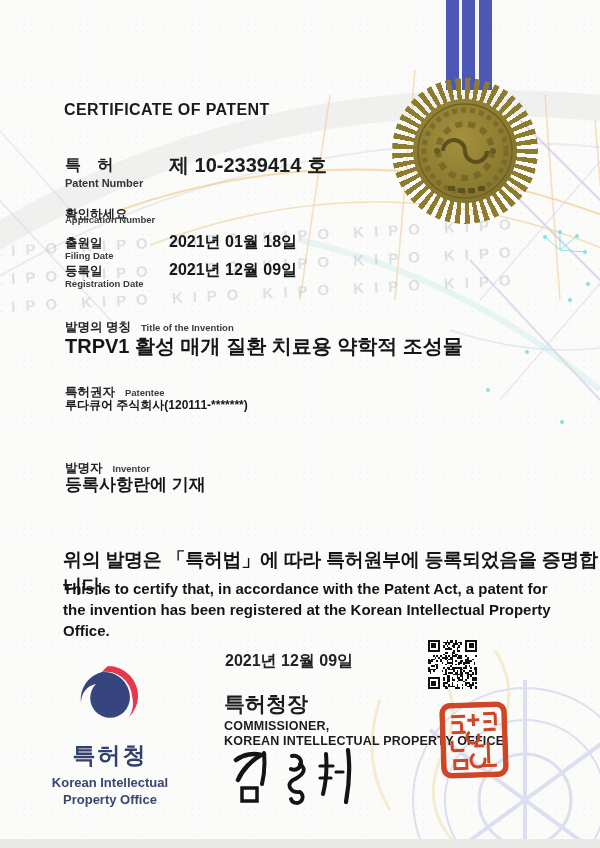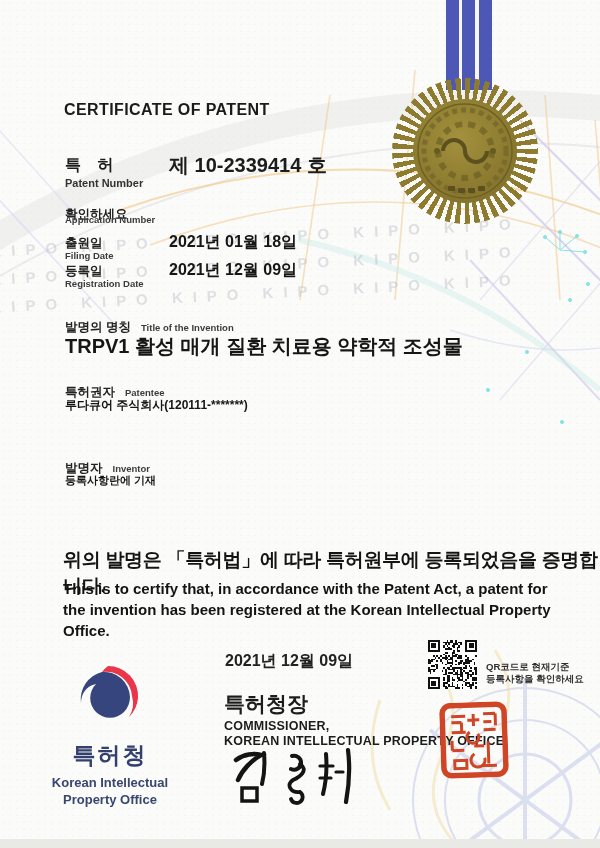--- a/index.html
+++ b/index.html
@@ -57,21 +57,21 @@
   .f1-l{left:65px;top:235px;} .f1-s{left:65px;top:250px;} .f1-v{left:169px;top:232px;}
   .f2-l{left:65px;top:263px;} .f2-s{left:65px;top:278px;} .f2-v{left:169px;top:260px;}
 
   .inv-label{left:65px;top:317px;}
   .inline-en{font-size:9.5px;font-weight:bold;color:#3c3c3c;margin-left:10px;}
   .inv-value{left:65px;top:333px;font-size:20px;}
   .pat-label{left:65px;top:382px;}
   .pat-line1{left:65px;top:397px;font-size:12px;}
   .pat-line2{left:65px;top:416px;font-size:15.5px;}
   .invr-label{left:65px;top:458px;}
-  .invr-value{left:65px;top:473px;font-size:11px;}
+  .invr-value{left:65px;top:473px;font-size:17px;}
 
   
   .cert-ko{left:63px;top:547px;font-size:19px;font-weight:800;color:#141414;letter-spacing:-0.3px;}
   .cert-en{left:63px;top:578px;width:492px;font-size:15px;font-weight:bold;line-height:21px;color:#141414;}
 
   
   .issue-date{left:225px;top:651px;font-size:16px;font-weight:bold;color:#222;}
   .qr{left:428px;top:640px;width:49px;height:49px;}
   .qr-note{left:486px;top:661px;font-size:9.5px;font-weight:bold;color:#2f2f2f;line-height:12px;}
   .comm-ko{left:224px;top:690px;font-size:21px;font-weight:800;}
@@ -471,24 +471,20 @@
           <rect x="11" y="28" width="1" height="1"></rect>
           <rect x="16" y="28" width="1" height="1"></rect>
           <rect x="17" y="28" width="1" height="1"></rect>
           <rect x="18" y="28" width="1" height="1"></rect>
           <rect x="20" y="28" width="1" height="1"></rect>
           <rect x="25" y="28" width="1" height="1"></rect>
           <rect x="28" y="28" width="1" height="1"></rect>
         </g>
     </g>
   </svg>
-  <div class="abs qr-note">
-    <div>QR코드로 현재기준</div>
-    <div>등록사항을 확인하세요</div>
-  </div>
 
   <div class="abs comm-ko">특허청장</div>
   <div class="abs comm-en">
     <div>COMMISSIONER,</div>
     <div>KOREAN INTELLECTUAL PROPERTY OFFICE</div>
   </div>
 
   <svg class="abs signature" viewBox="0 0 136 64" aria-hidden="false" aria-label="김용래">
     <g fill="none" stroke="#141414" stroke-linecap="round">
       <path d="M6,14 C14,8 24,7 31,9 C22,14 12,24 8,34" stroke-width="4.5"></path>

